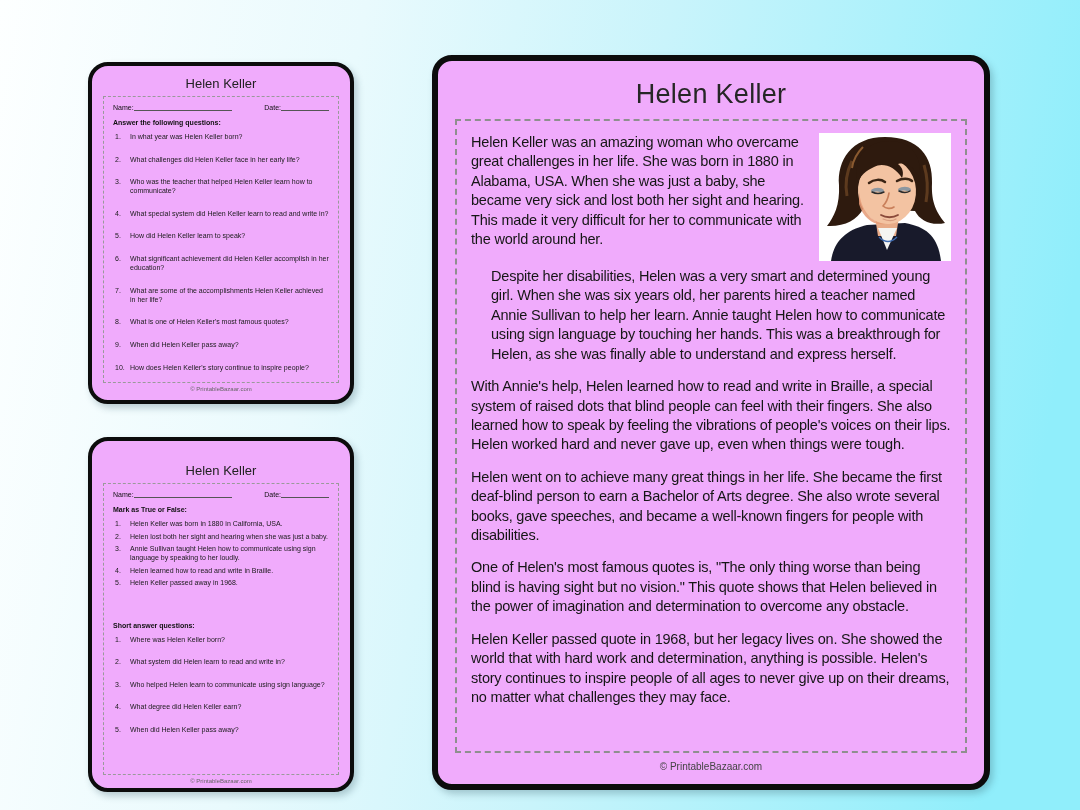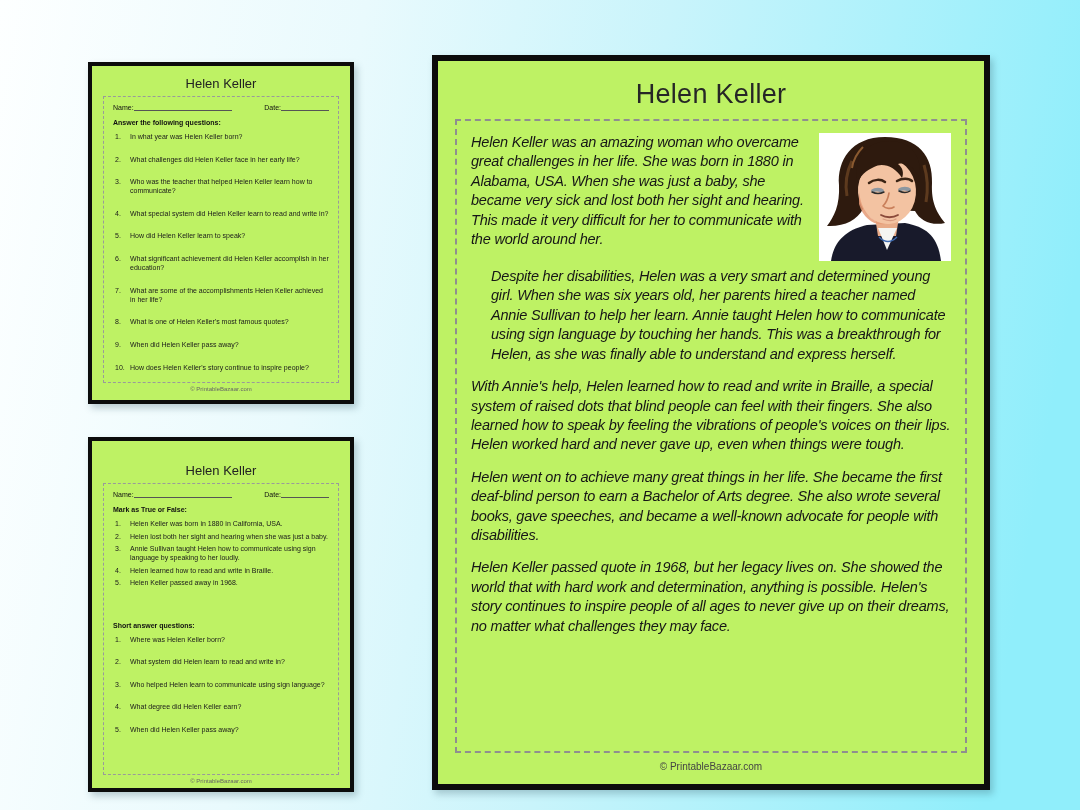--- a/index.html
+++ b/index.html
@@ -2,23 +2,24 @@
 <html><head>
 <meta charset="utf-8">
 <style>
   html, body { margin:0; padding:0; }
   body {
     width:1080px; height:810px; position:relative; overflow:hidden;
     font-family:"Liberation Sans", sans-serif;
     background:linear-gradient(100deg, #fdffff 0%, #e9fafd 30%, #c9f4fb 55%, #90eefb 92%);
   }
   .page {
-    position:absolute; background:#bef264; box-sizing:border-box;
+    position:absolute; background:#f0abfc; box-sizing:border-box;
     border-style:solid; border-color:#0c0c0c;
     box-shadow:3px 4px 7px rgba(40,80,95,0.28);
+    border-radius:20px;
   }
   
   .page-qa { left:88px; top:62px; width:266px; height:342px; border-width:4px; }
   .page-tf { left:88px; top:437px; width:266px; height:355px; border-width:4px; }
   .title-sm { text-align:center; font-size:13px; color:#222; line-height:16px; }
   .page-qa .title-sm { margin-top:10px; }
   .page-tf .title-sm { margin-top:22px; }
   .dash-sm {
     margin:4px 11px 0; border:1px dashed #9a9a9a; box-sizing:border-box;
     padding:6px 9px 0; overflow:hidden; color:#1a1a1a;
@@ -37,21 +38,21 @@
   ol.qa-list li { margin-bottom:13.5px; }
   ol.tf-list li { margin-bottom:3.5px; }
   ol.sa-list li { margin-bottom:13.5px; }
   .sa-hdr { margin-top:34px; }
   .footer-sm { text-align:center; font-size:6px; color:#666; margin-top:3px; }
   
   .page-passage { left:432px; top:55px; width:558px; height:735px; border-width:6px; }
   .title-lg { text-align:center; font-size:27px; line-height:30px; color:#262626; margin-top:18px; letter-spacing:0.3px; }
   .dash-lg {
     margin:10px 17px 0; border:2px dashed #8f8f8f; box-sizing:border-box;
-    height:634px; padding:12px 14px; overflow:hidden;font-style:italic;
+    height:634px; padding:12px 14px; overflow:hidden;
   }
   .portrait { float:right; width:132px; height:128px; margin:0 0 6px 10px; }
   .portrait svg { display:block; width:100%; height:100%; }
   p.body { font-size:14.5px; line-height:1.34; letter-spacing:-0.2px; color:#161616; margin:0 0 13px; }
   p.clear-r { clear:right;margin-left:20px; }
   .footer-lg { text-align:center; font-size:10px; color:#444; margin-top:8px; }
 </style>
 </head>
 <body>
 
@@ -148,19 +149,20 @@
 
           <path d="M62 82 C67 85 74 85 79 82" stroke="#8a4a3a" stroke-width="1.8" fill="none" stroke-linecap="round"></path>
           <path d="M64 86 C69 88 74 88 77 86" stroke="#d89a7e" stroke-width="1.2" fill="none" stroke-linecap="round"></path>
 
           <path d="M60 104 C66 110 72 110 78 104" stroke="#3f6bb0" stroke-width="1.4" fill="none"></path>
         </svg>
       </div>
       <p class="body">Helen Keller was an amazing woman who overcame great challenges in her life. She was born in 1880 in Alabama, USA. When she was just a baby, she became very sick and lost both her sight and hearing. This made it very difficult for her to communicate with the world around her.</p>
       <p class="body clear-r">Despite her disabilities, Helen was a very smart and determined young girl. When she was six years old, her parents hired a teacher named Annie Sullivan to help her learn. Annie taught Helen how to communicate using sign language by touching her hands. This was a breakthrough for Helen, as she was finally able to understand and express herself.</p>
       <p class="body">With Annie's help, Helen learned how to read and write in Braille, a special system of raised dots that blind people can feel with their fingers. She also learned how to speak by feeling the vibrations of people's voices on their lips. Helen worked hard and never gave up, even when things were tough.</p>
-      <p class="body">Helen went on to achieve many great things in her life. She became the first deaf-blind person to earn a Bachelor of Arts degree. She also wrote several books, gave speeches, and became a well-known advocate for people with disabilities.</p>
+      <p class="body">Helen went on to achieve many great things in her life. She became the first deaf-blind person to earn a Bachelor of Arts degree. She also wrote several books, gave speeches, and became a well-known fingers for people with disabilities.</p>
+      <p class="body">One of Helen's most famous quotes is, "The only thing worse than being blind is having sight but no vision." This quote shows that Helen believed in the power of imagination and determination to overcome any obstacle.</p>
       <p class="body">Helen Keller passed quote in 1968,  but her legacy lives on. She showed the world that with hard work and determination, anything is possible. Helen's story continues to inspire people of all ages to never give up on their dreams, no matter what challenges they may face.</p>
     </div>
     <div class="footer-lg">© PrintableBazaar.com</div>
   </div>
 
 </div>
 
 </body></html>

